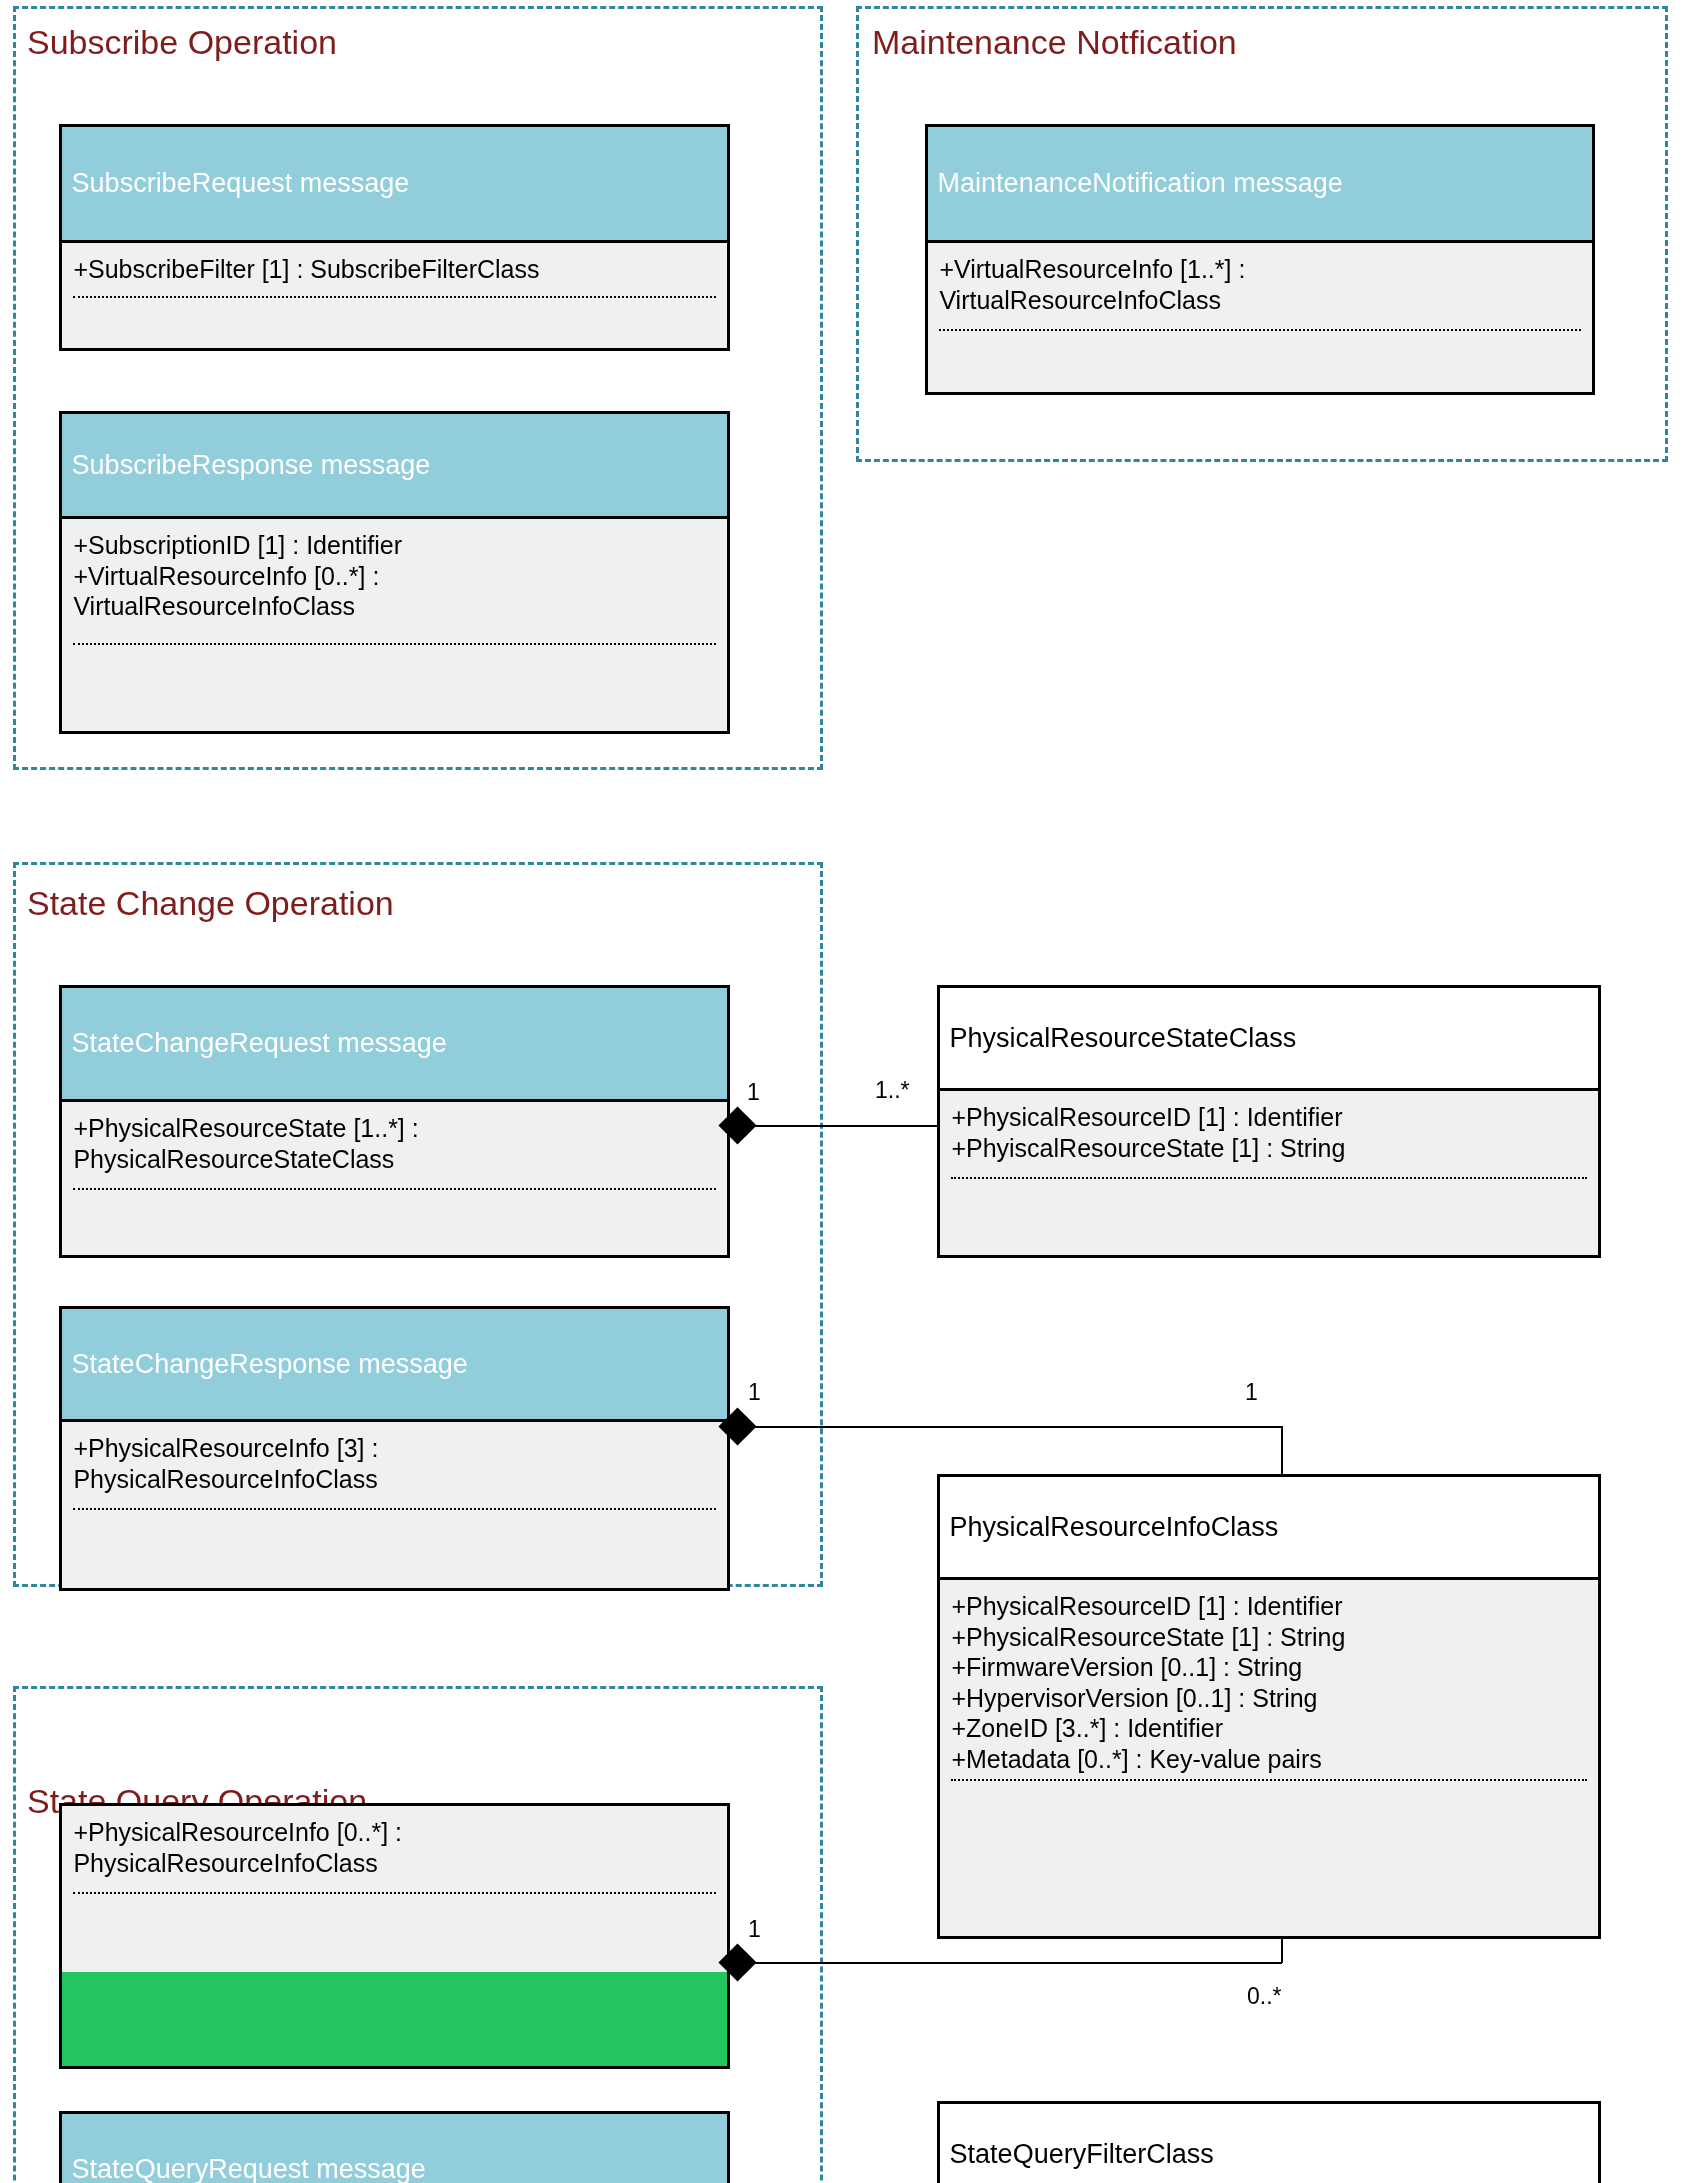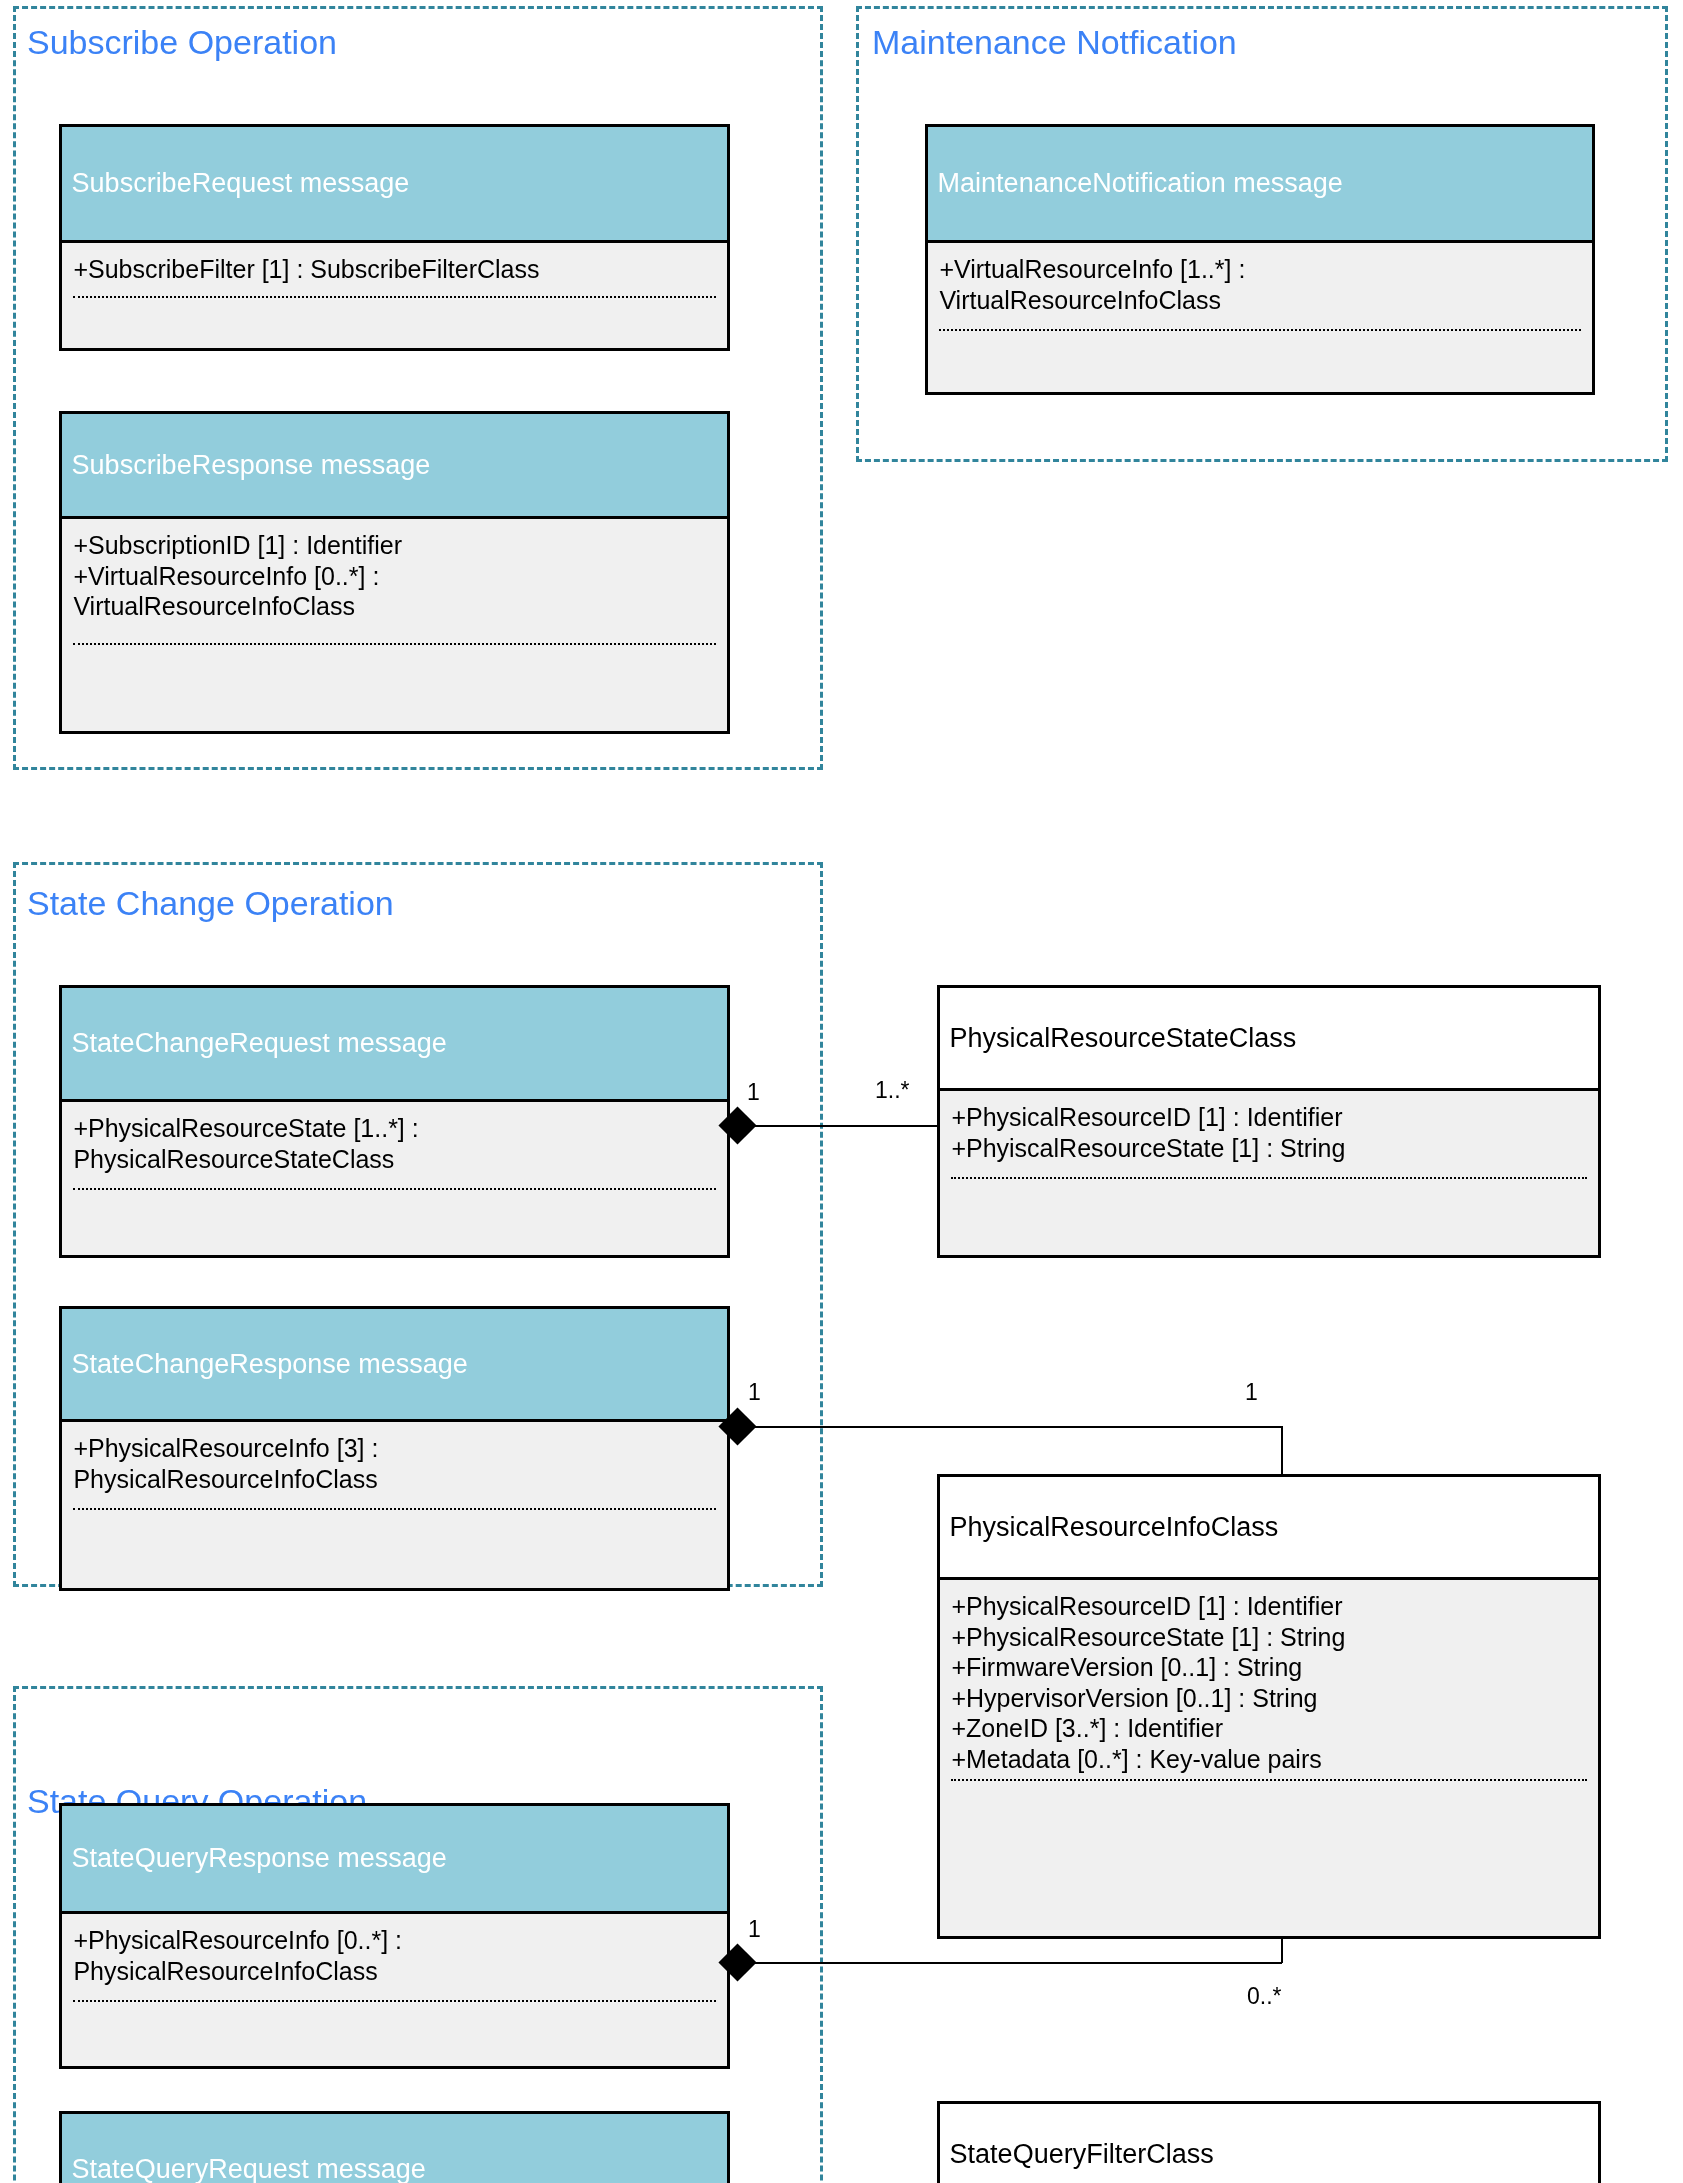--- a/index.html
+++ b/index.html
@@ -15,21 +15,21 @@
 
   
   .group-frame{
     position:absolute;
     border:3.9px dashed #31859C;
     box-sizing:border-box;
     background:transparent;
   }
   .group-title{
     position:absolute;
-    color:#3b82f6;
+    color:#7f1d1d;
     font-size:34px;
     line-height:1;
     white-space:nowrap;
     letter-spacing:0px;
   }
 
   
   .uml-box{
     position:absolute;
     box-sizing:border-box;
@@ -199,23 +199,20 @@
   <div class="conn-line conn-h" style="left:744px;top:1426px;width:538px;"></div>
   <div class="conn-line conn-v" style="left:1281px;top:1426px;height:49px;"></div>
   <div class="diamond" style="left:724px;top:1413px;"></div>
   <div class="mult" style="left:748px;top:1381px;">1</div>
   <div class="mult" style="left:1245px;top:1381px;">1</div>
 
   <div class="group-frame" style="left:13px;top:1686px;width:810px;height:784px;"></div>
   <div class="group-title" style="left:27px;top:1784px;">State Query Operation</div>
 
   <div class="uml-box" style="left:59px;top:1803px;width:671px;height:266px;">
-    <div class="uml-head msg" style="height:108px;">
-      <span class="uml-head-text">StateQueryResponse message</span>
-    </div>
     <div class="uml-body" style="height:155px;">
       <div class="attr">+PhysicalResourceInfo [0..*] :
 PhysicalResourceInfoClass</div>
       <div class="attr-sep" style="top:86px;"></div>
     </div>
   </div>
 
   <div class="conn-line conn-h" style="left:744px;top:1962px;width:538px;"></div>
   <div class="conn-line conn-v" style="left:1281px;top:1939px;height:24px;"></div>
   <div class="diamond" style="left:724px;top:1949px;"></div>

